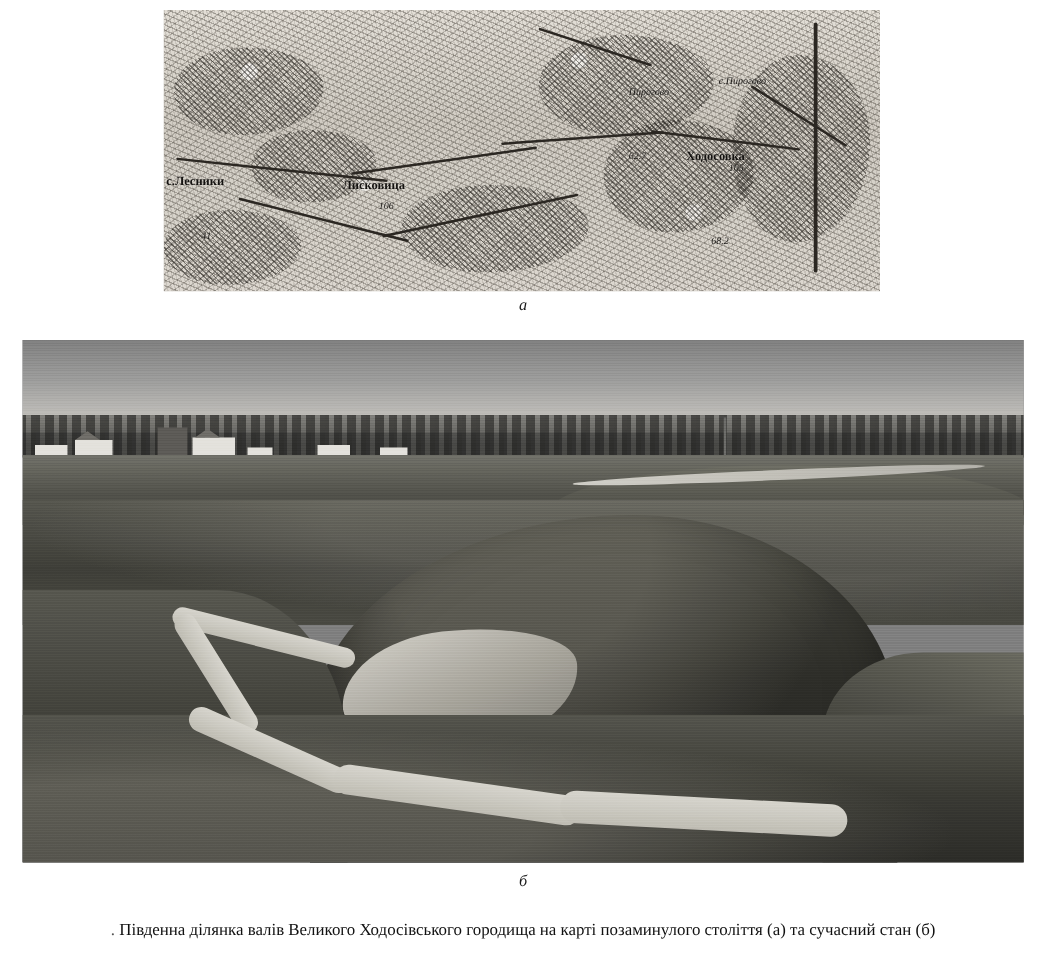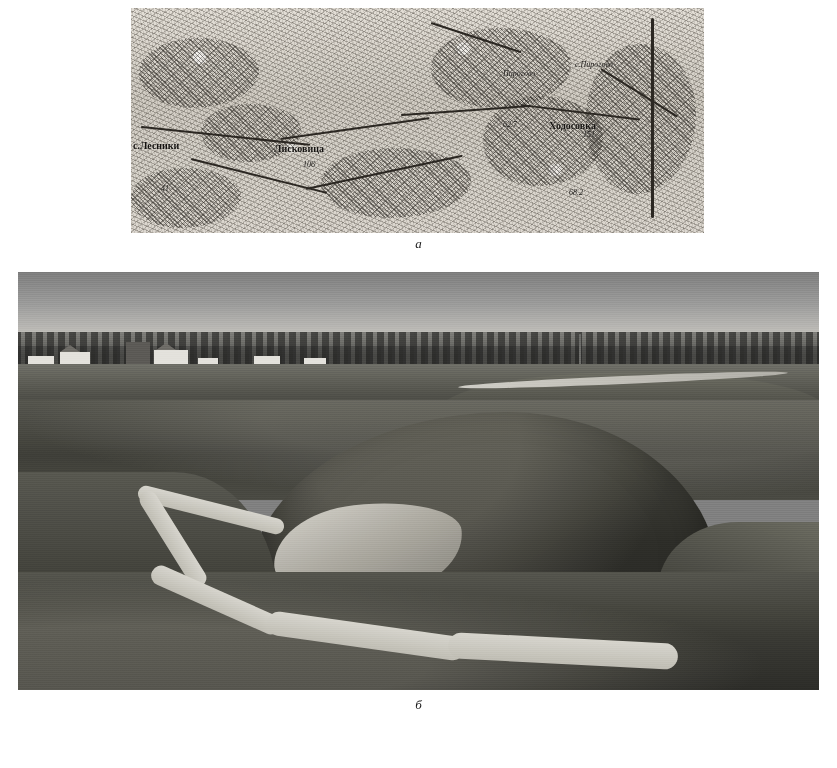--- a/index.html
+++ b/index.html
@@ -241,21 +241,21 @@
     <div class="stroke" style="left:175px; top:180px; width:160px; height:2px; transform:rotate(-12deg);"></div>
     <div class="stroke" style="left:470px; top:60px;  width:90px;  height:2px; transform:rotate(32deg);"></div>
     <div class="stroke" style="left:520px; top:10px;  width:3px;   height:200px;"></div>
 
     <div class="map-label" style="left:418px; top:112px;">Ходосовка</div>
     <div class="map-label small" style="left:444px; top:52px;">с.Пирогово</div>
     <div class="map-label small" style="left:372px; top:20px;margin-top:41px;">Пирогово</div>
     <div class="map-label" style="left:143px; top:135px;">Лисковица</div>
     <div class="map-label" style="left:2px; top:132px;">с.Лесники</div>
     <div class="map-label small" style="left:172px; top:152px;">106</div>
-    <div class="map-label small" style="left:452px; top:122px;">151</div>
+    <div class="map-label small" style="left:452px; top:122px;">105</div>
     <div class="map-label small" style="left:372px; top:112px;">62.7</div>
     <div class="map-label small" style="left:30px;  top:176px;">41</div>
     <div class="map-label small" style="left:9px;   top:197px;margin-top:47px;">0.39</div>
     <div class="map-label small" style="left:438px; top:180px;">68.2</div>
   </div>
 
   <div class="cap-a">а</div>
 
   <div class="fig-b-wrap">
     <div class="sky"></div>
@@ -291,14 +291,18 @@
     <div class="road-band" style="left:100px; top:258px; width:110px; height:18px; transform:rotate(58deg);"></div>
     <div class="road-band" style="left:128px; top:318px; width:140px; height:20px; transform:rotate(24deg);"></div>
     <div class="road-band" style="left:248px; top:352px; width:200px; height:24px; transform:rotate(8deg);"></div>
     <div class="road-band" style="left:430px; top:366px; width:230px; height:26px; transform:rotate(3deg);"></div>
 
     <div class="grain"></div>
   </div>
 
   <div class="cap-b">б</div>
 
+  <div class="main-caption">
+    <span class="lead-dot">.</span>
+    <span>Південна ділянка валів Великого Ходосівського городища на карті позаминулого століття (а) та сучасний стан (б)</span>
+  </div>
 
 </div>
 
 </body></html>

